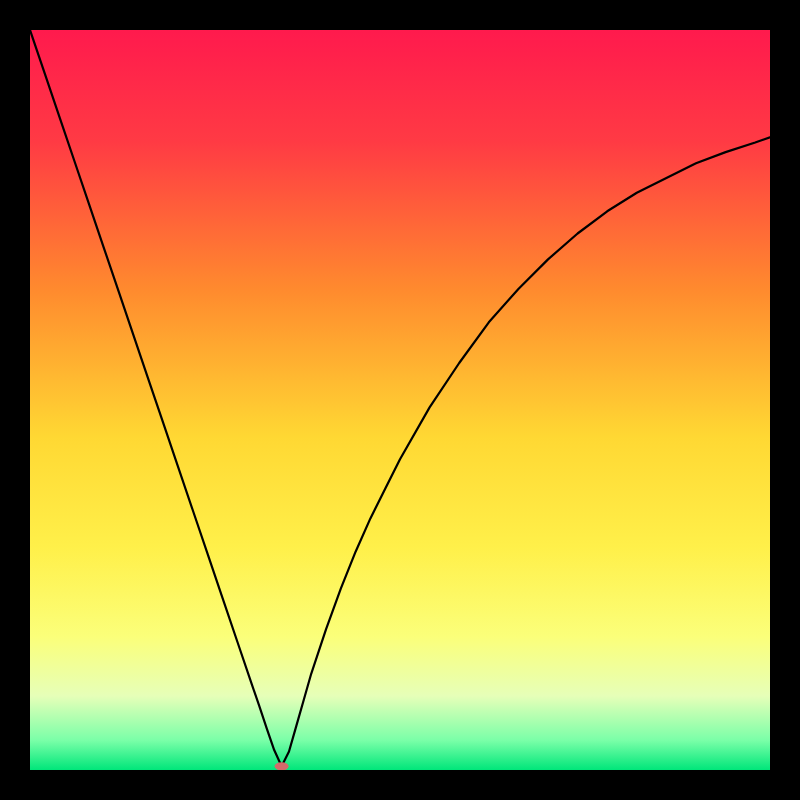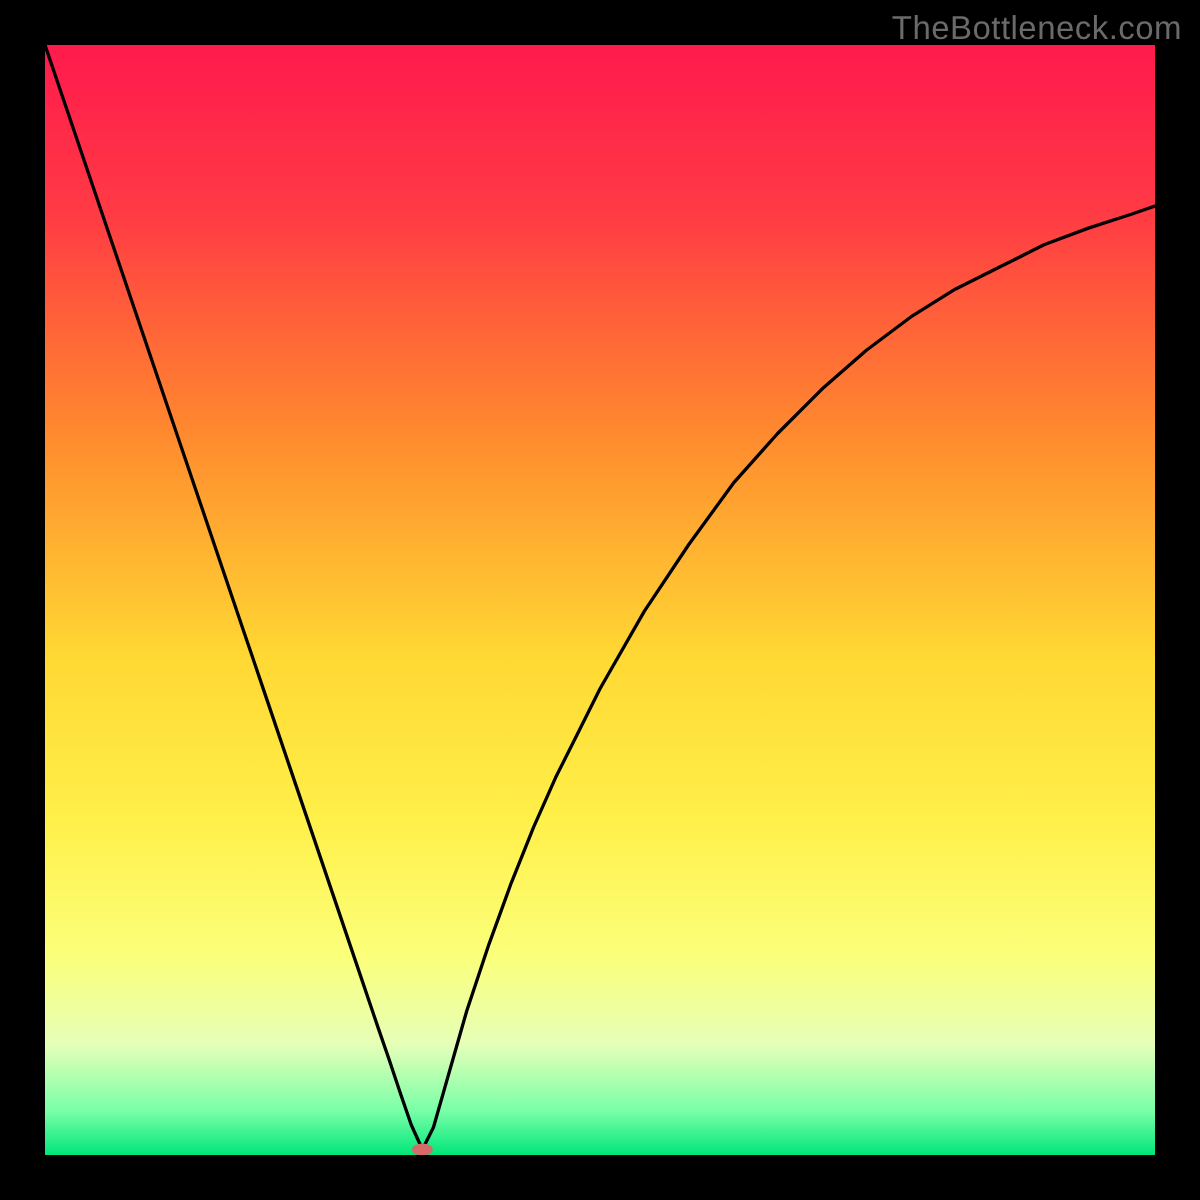--- a/index.html
+++ b/index.html
@@ -36,21 +36,20 @@
     letter-spacing: 0.3px;
   }
   svg {
     display: block;
   }
 </style>
 </head>
 <body>
 
 <div class="frame">
-  <div class="watermark">TheBottleneck.com</div>
 
   <div class="plot-area">
     <svg id="chart-svg" width="740" height="740" viewBox="0 0 740 740">
         <defs>
           <linearGradient id="bg-grad" x1="0" y1="0" x2="0" y2="1">
             <stop offset="0%" stop-color="#ff1a4d"></stop>
             <stop offset="15%" stop-color="#ff3a44"></stop>
             <stop offset="35%" stop-color="#ff8a2e"></stop>
             <stop offset="55.00000000000001%" stop-color="#ffd833"></stop>
             <stop offset="70%" stop-color="#fff04a"></stop>

